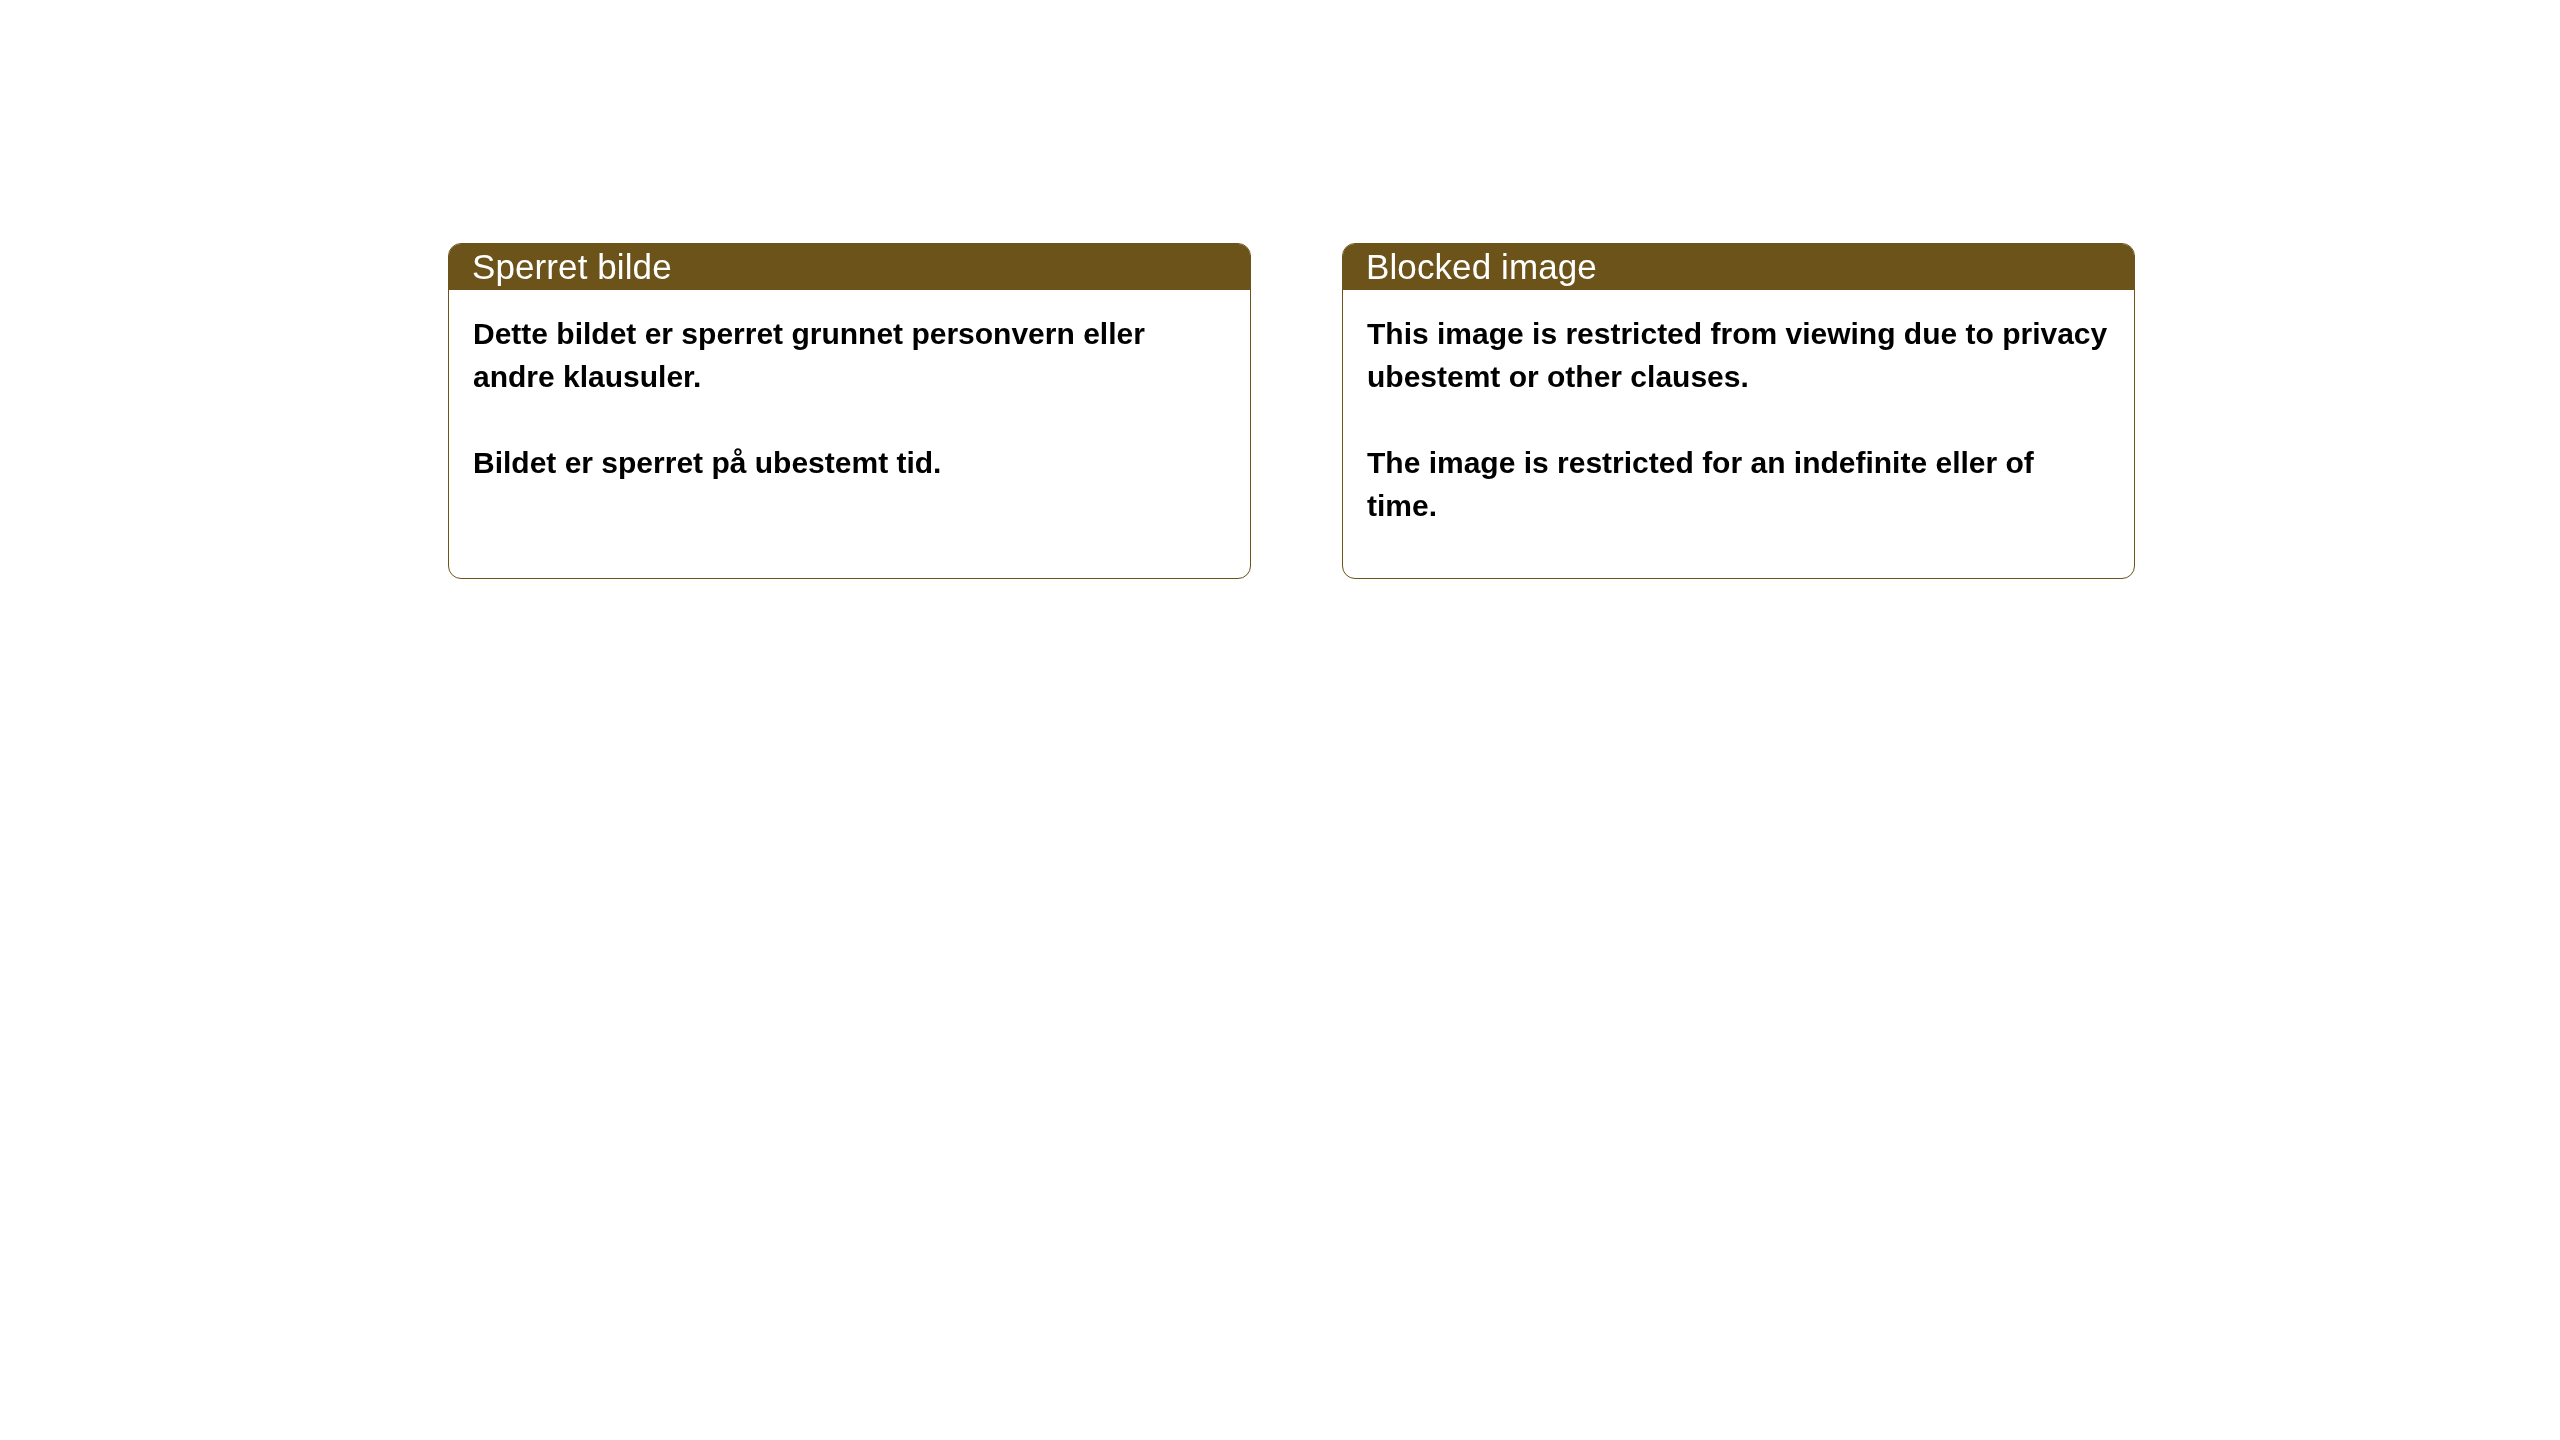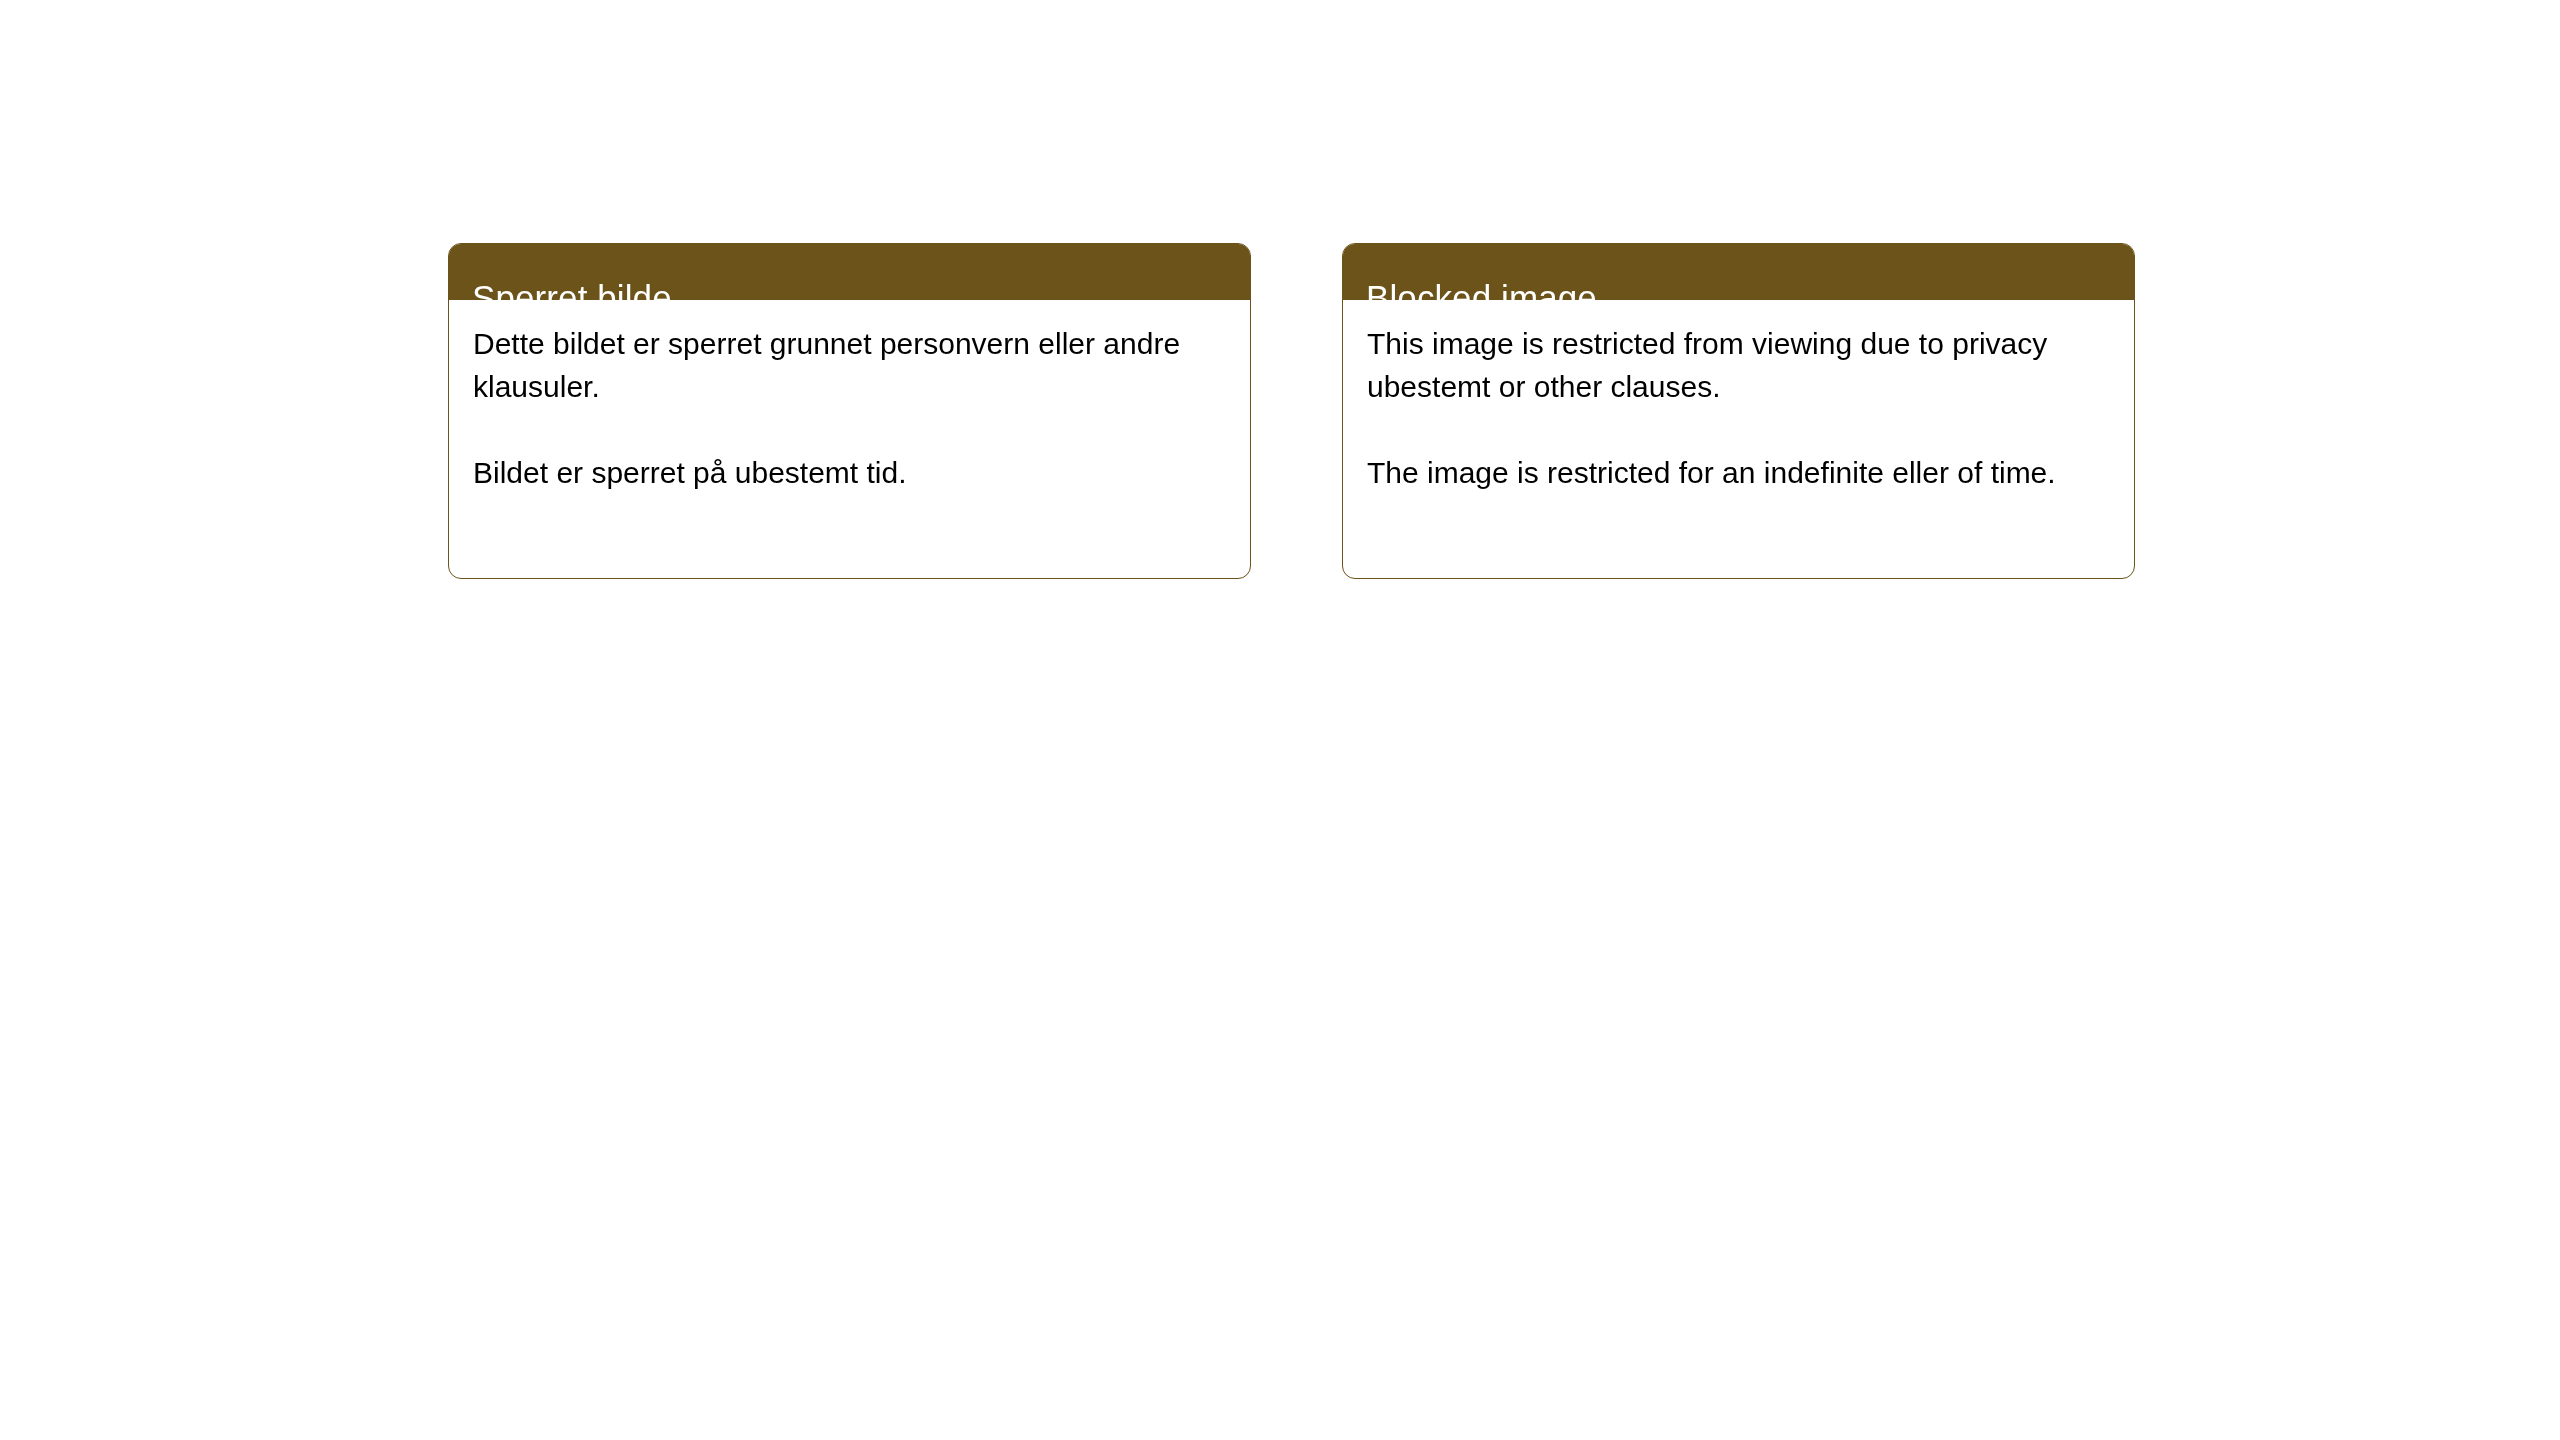--- a/index.html
+++ b/index.html
@@ -44,24 +44,24 @@
   .notice-card.card-en {
     left: 1320px;
     top: 243px;
     width: 793px;
     height: 336px;
     margin-left: 22px;
   }
 
   .card-header {
     box-sizing: border-box;
-    height: 56px;
+    height: 46px;
     background: #6b5319;
     display: flex;
-    align-items: flex-start;
+    align-items: center;
     padding: 0 0 0 23px;
   }
 
   .card-title {
     color: #ffffff;
     font-family: "Liberation Sans", sans-serif;
     font-size: 35px;
     font-weight: 400;
     line-height: 62px;
     letter-spacing: 0.1px;
@@ -71,21 +71,21 @@
   .card-body {
     box-sizing: border-box;
     padding: 22px 24px 0 24px;
     background: #ffffff;
   }
 
   .card-paragraph {
     color: #000000;
     font-family: "Liberation Sans", sans-serif;
     font-size: 30px;
-    font-weight: 400;
+    font-weight: 700;
     line-height: 43px;
     margin: 0;
     white-space: pre-line;
   }
 
   .card-paragraph + .card-paragraph {
     margin-top: 43px;
   }
 </style>
 </head>

